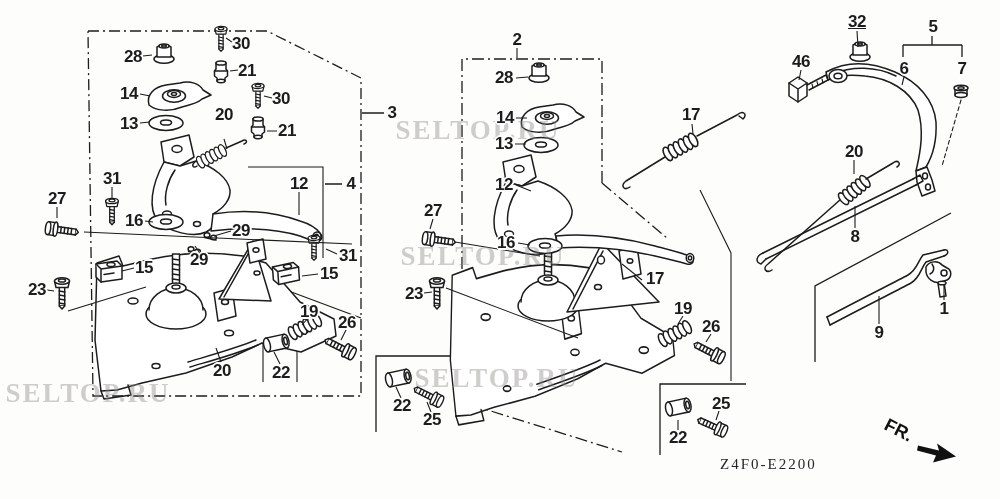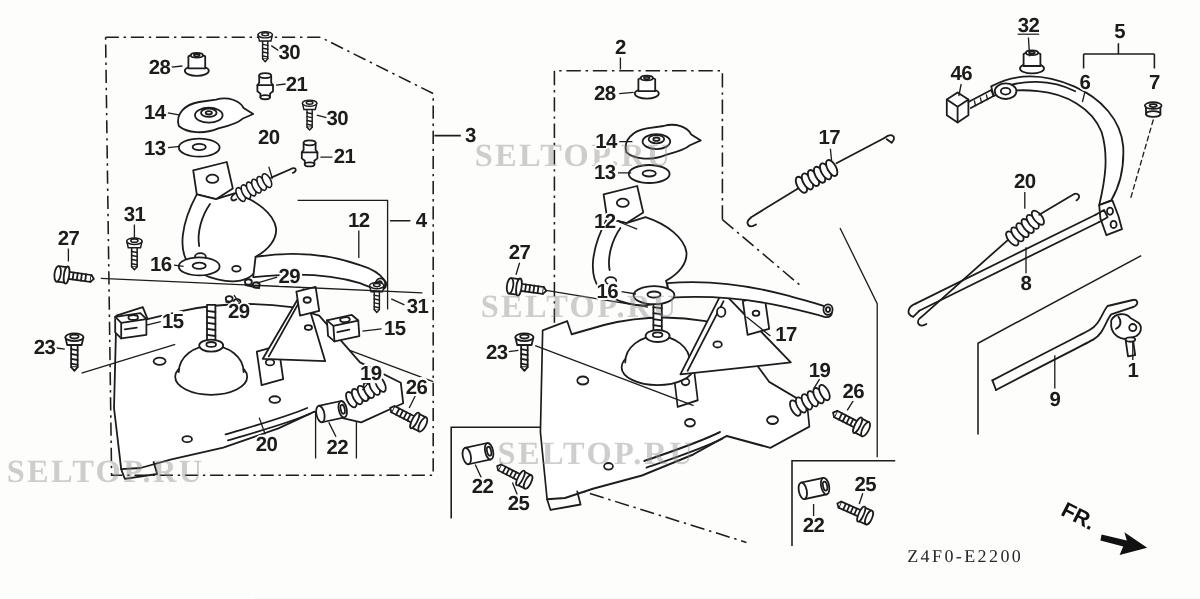--- a/index.html
+++ b/index.html
@@ -9,21 +9,21 @@
   #watermarks-layer{position:absolute;inset:0;z-index:3;pointer-events:none;text-decoration:underline;}
   #labels-layer{position:absolute;inset:0;z-index:4;pointer-events:none;}
   .part-label{position:absolute;transform:translate(-50%,-50%);
       font:700 17px "Liberation Sans",sans-serif;color:var(--line-color,#1c1c1c);
       letter-spacing:-0.5px;white-space:nowrap;
       text-shadow:-2px 0 0 #fdfdfc,2px 0 0 #fdfdfc,0 -2px 0 #fdfdfc,0 2px 0 #fdfdfc,
                   -1px -1px 0 #fdfdfc,1px 1px 0 #fdfdfc,1px -1px 0 #fdfdfc,-1px 1px 0 #fdfdfc;}
   .watermark{position:absolute;transform:translate(-50%,-50%);
       font:700 27px "Liberation Serif",serif;color:var(--wm-color,#8e8c88);
       letter-spacing:2px;opacity:.42;white-space:nowrap;}
-  .code-text{position:absolute;left:756px;top:456px;z-index:4;
+  .code-text{position:absolute;left:720px;top:456px;z-index:4;
       font:400 15px "Liberation Serif",serif;letter-spacing:2px;color:#26262a;}
   .fr-label{position:absolute;left:884px;top:420px;z-index:4;
       font:700 18px "Liberation Sans",sans-serif;color:#111;transform:rotate(27deg);}
 </style>
 </head>
 <body>
 
 <div class="canvas">
 
   <svg width="1000" height="499" viewBox="0 0 1000 499">

